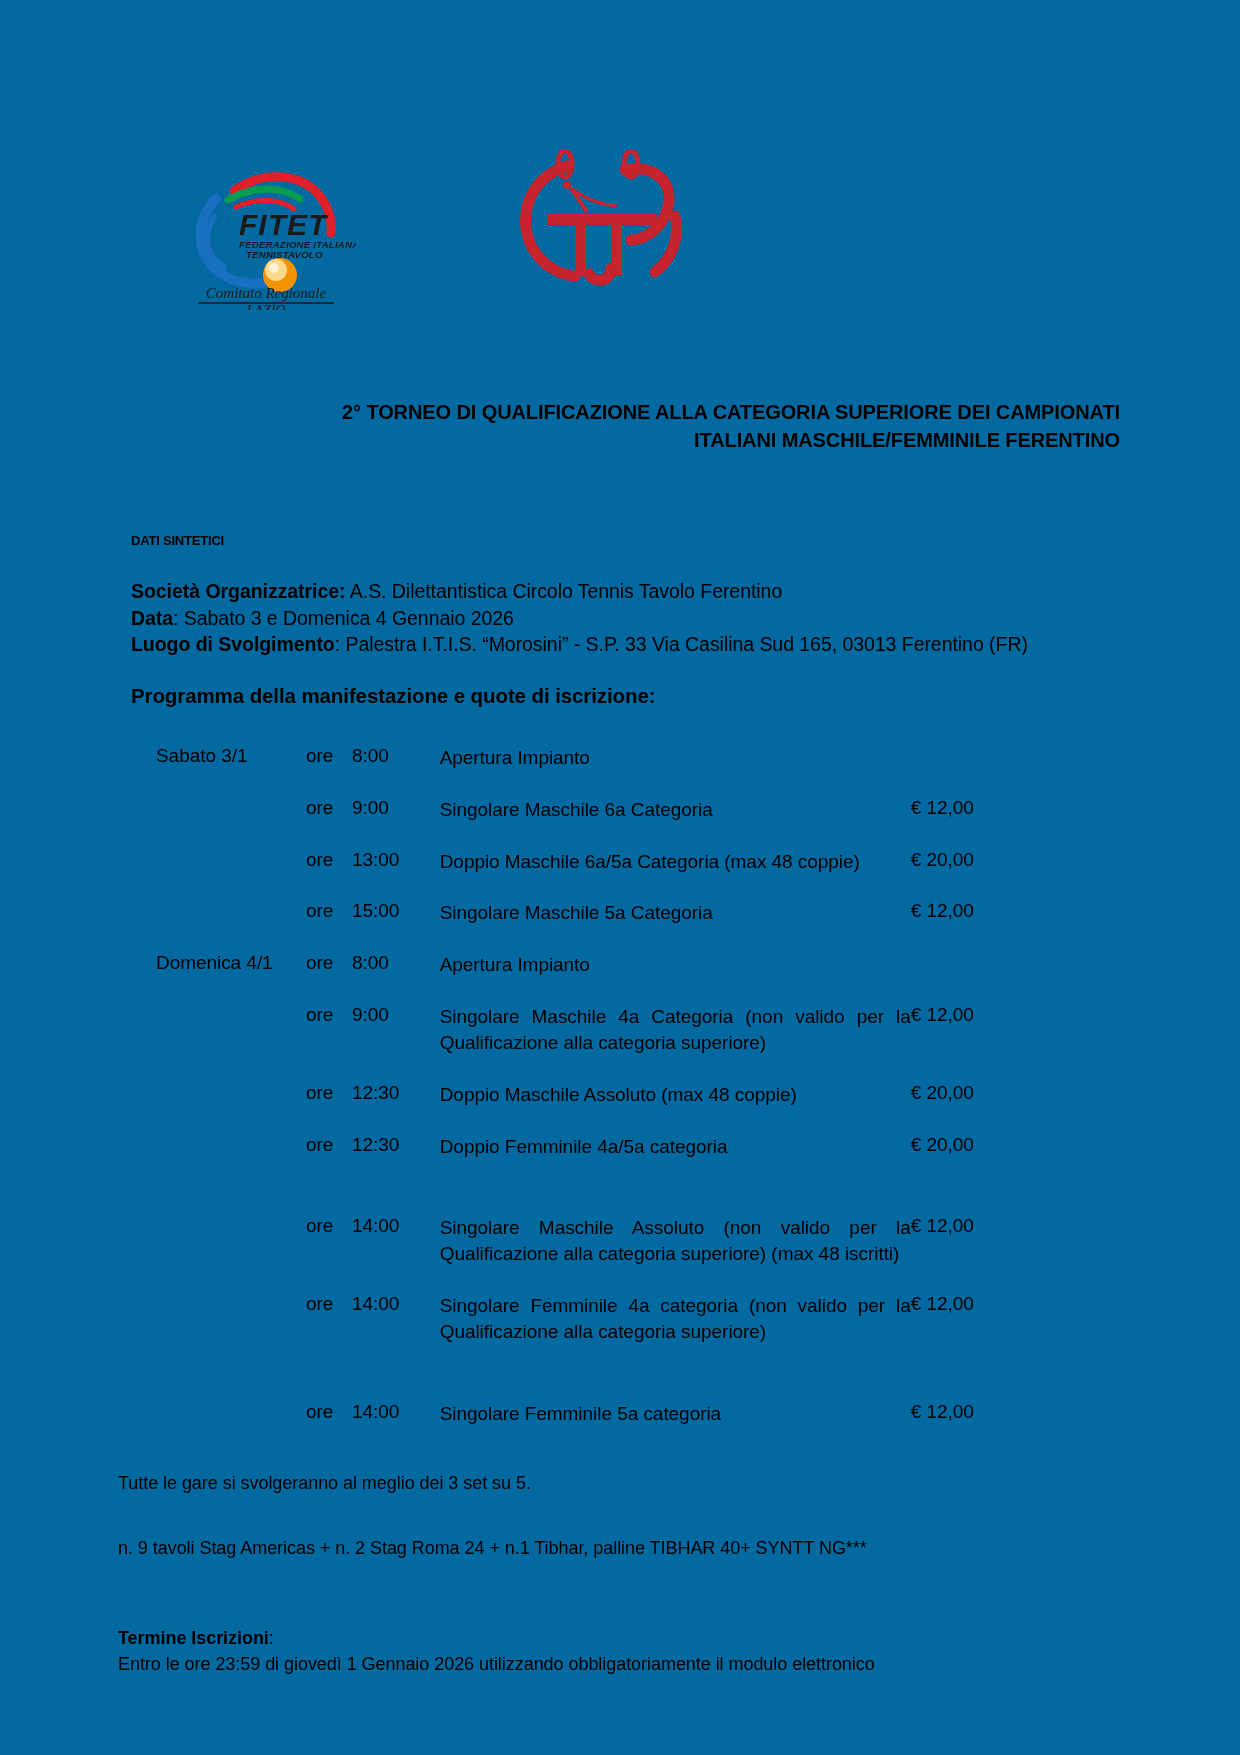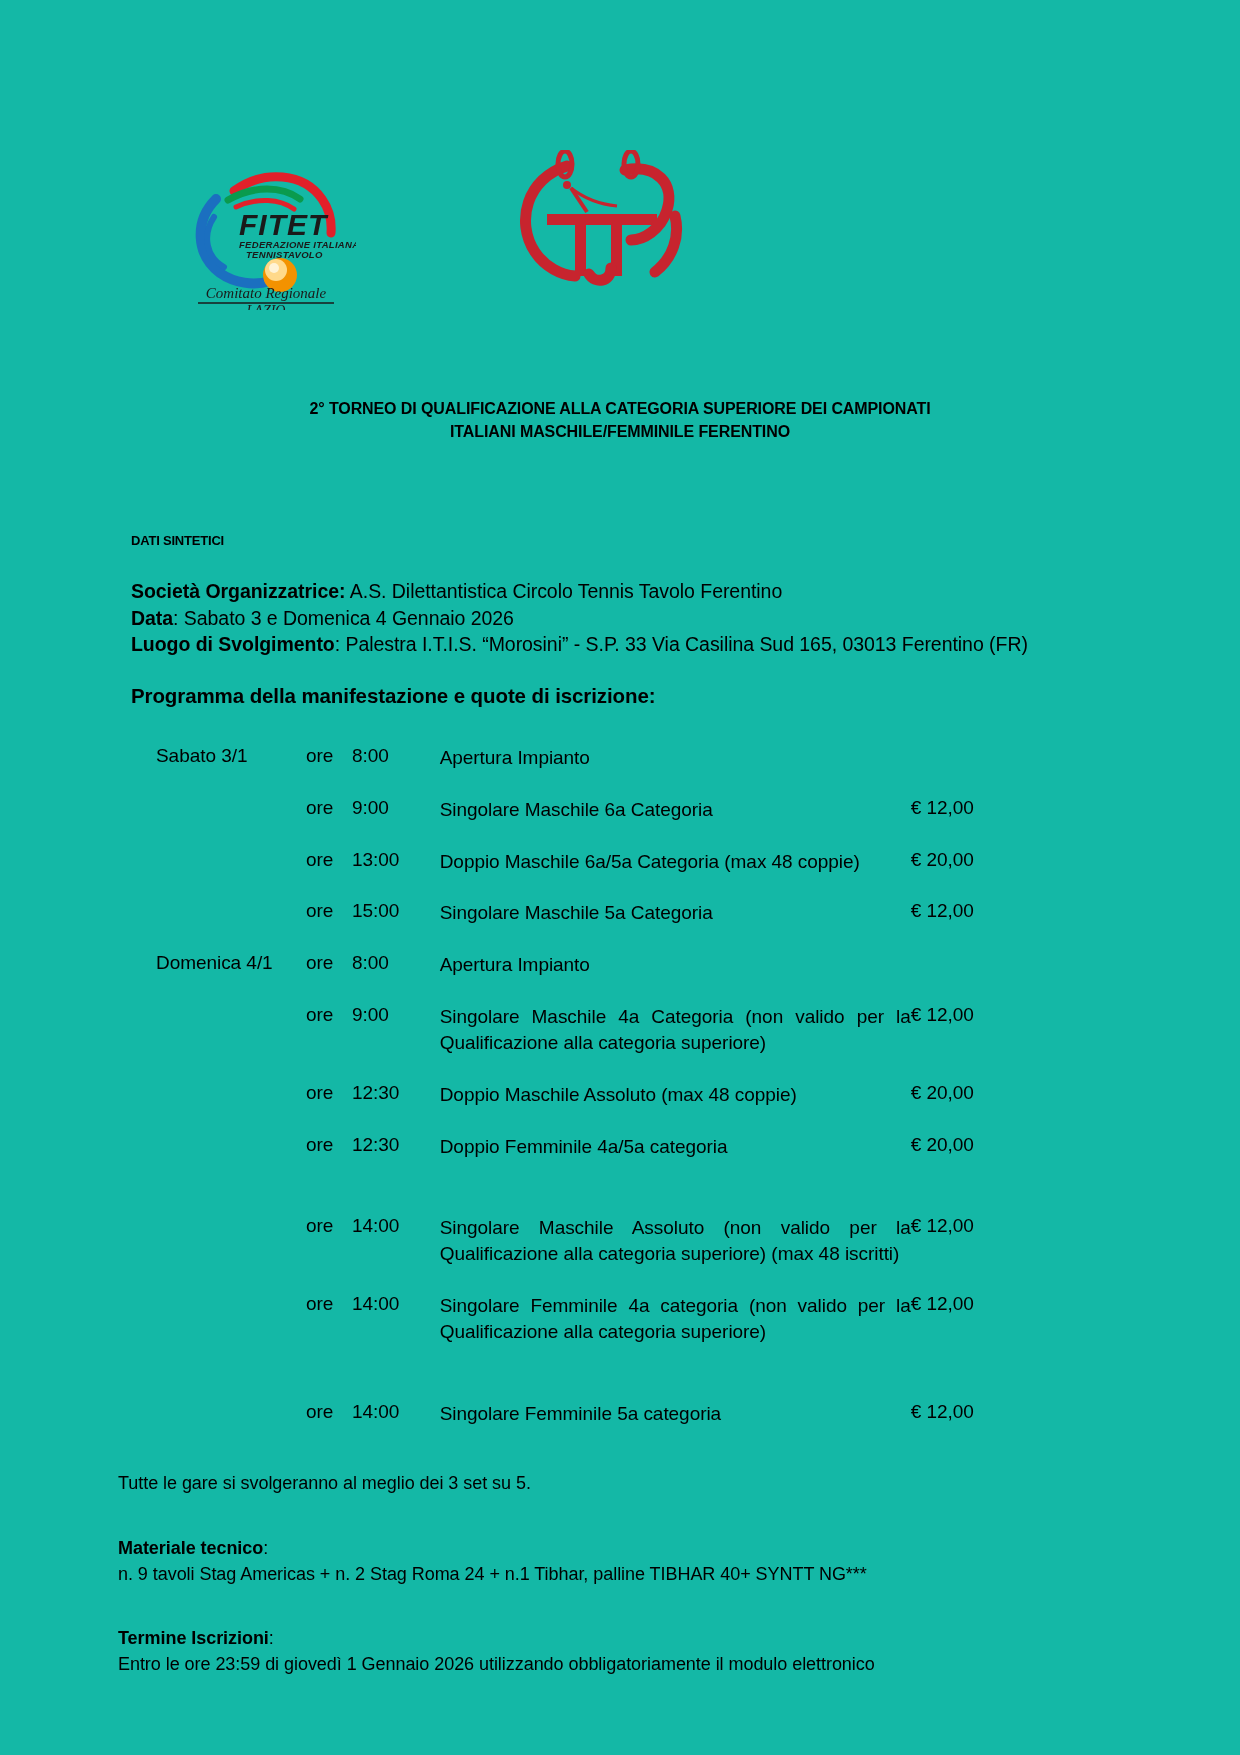--- a/index.html
+++ b/index.html
@@ -8,21 +8,21 @@
     background: #ffffff;
   }
   body {
     font-family: "Liberation Sans", sans-serif;
     color: #000000;
   }
   .page {
     position: relative;
     width: 1240px;
     height: 1755px;
-    background: #14b8a6;
+    background: #0369a1;
     overflow: hidden;
   }
 
   
   .logos {
     position: absolute;
     top: 150px;
     left: 0;
     width: 1240px;
     height: 160px;
@@ -41,22 +41,22 @@
     width: 185px;
     height: 140px;
   }
 
   
   .doc-title {
     position: absolute;
     top: 398px;
     left: 120px;
     width: 1000px;
-    text-align: center;
-    font-size: 16px;
+    text-align: right;
+    font-size: 20px;
     font-weight: bold;
     line-height: 1.42;
     letter-spacing: -0.1px;
   }
 
   .section-head {
     position: absolute;
     left: 131px;
     font-size: 13px;
     font-weight: bold;
@@ -276,23 +276,20 @@
           <td class="col-time">14:00</td>
           <td class="col-desc nojust">Singolare Femminile 5a categoria</td>
           <td class="col-price">€ 12,00</td>
         </tr>
       </tbody>
   </table>
 
   <div class="foot" style="top:1470px;">Tutte le gare si svolgeranno al meglio dei 3 set su 5.</div>
 
   <div class="foot" style="top:1535px;">
-    <div>
-      <b>Materiale tecnico</b><span>:</span>
-    </div>
     <div>n. 9 tavoli Stag Americas + n. 2 Stag Roma 24 + n.1 Tibhar, palline TIBHAR 40+ SYNTT NG***</div>
   </div>
 
   <div class="foot" style="top:1625px;">
     <div>
       <b>Termine Iscrizioni</b><span>:</span>
     </div>
     <div>Entro le ore 23:59 di giovedì 1 Gennaio 2026 utilizzando obbligatoriamente il modulo elettronico</div>
   </div>
 

